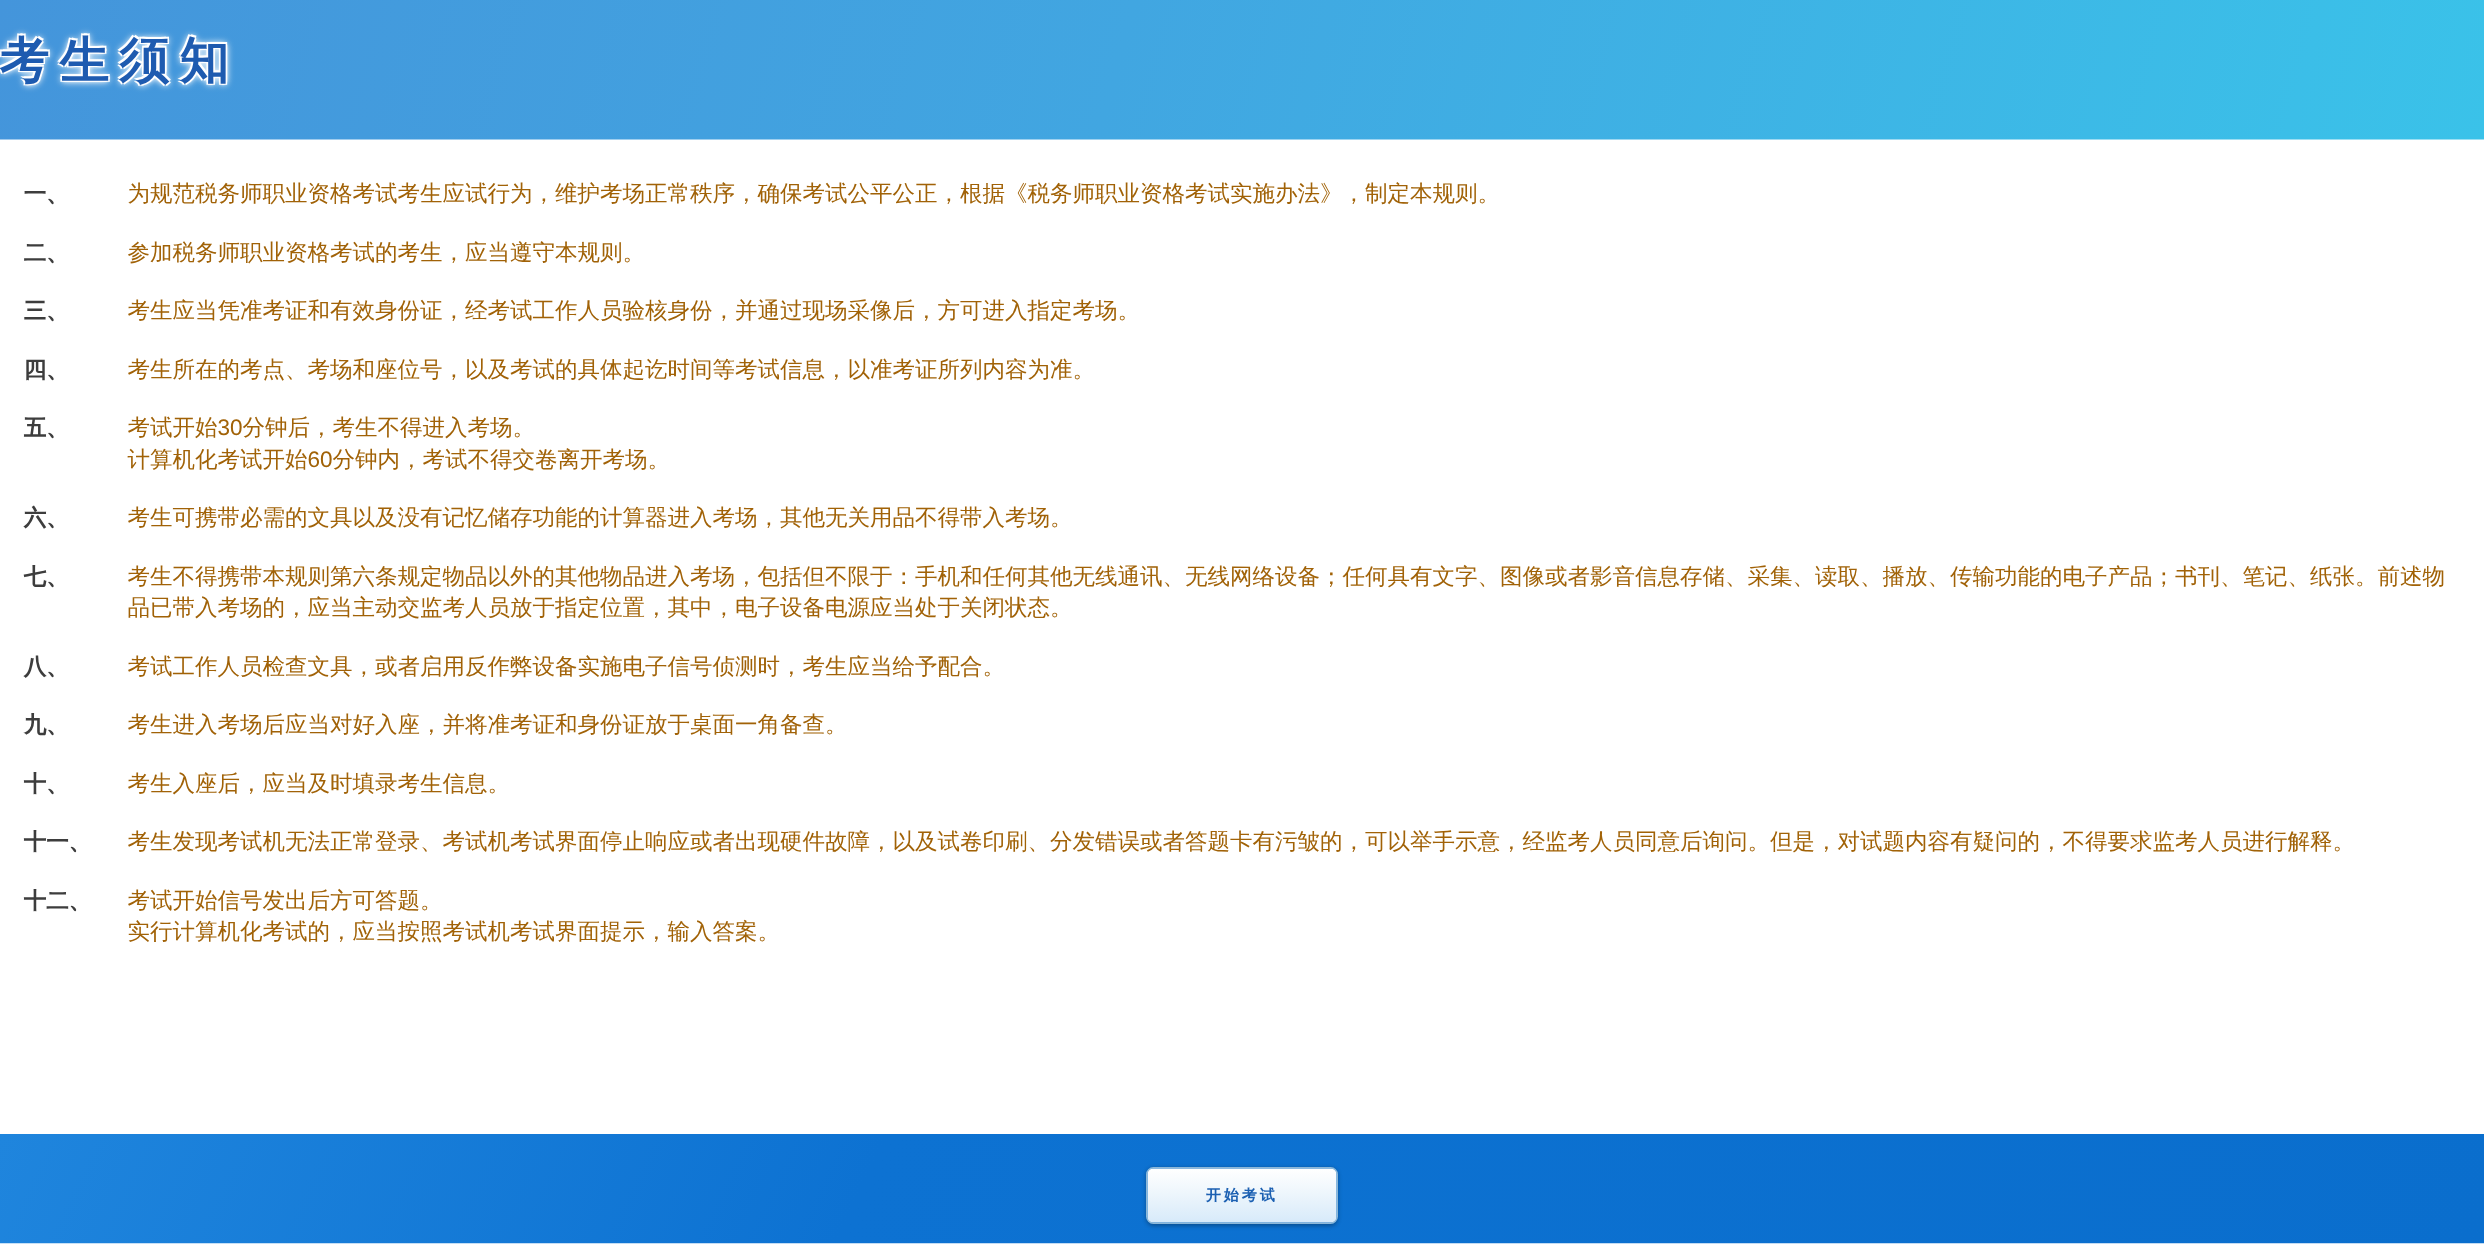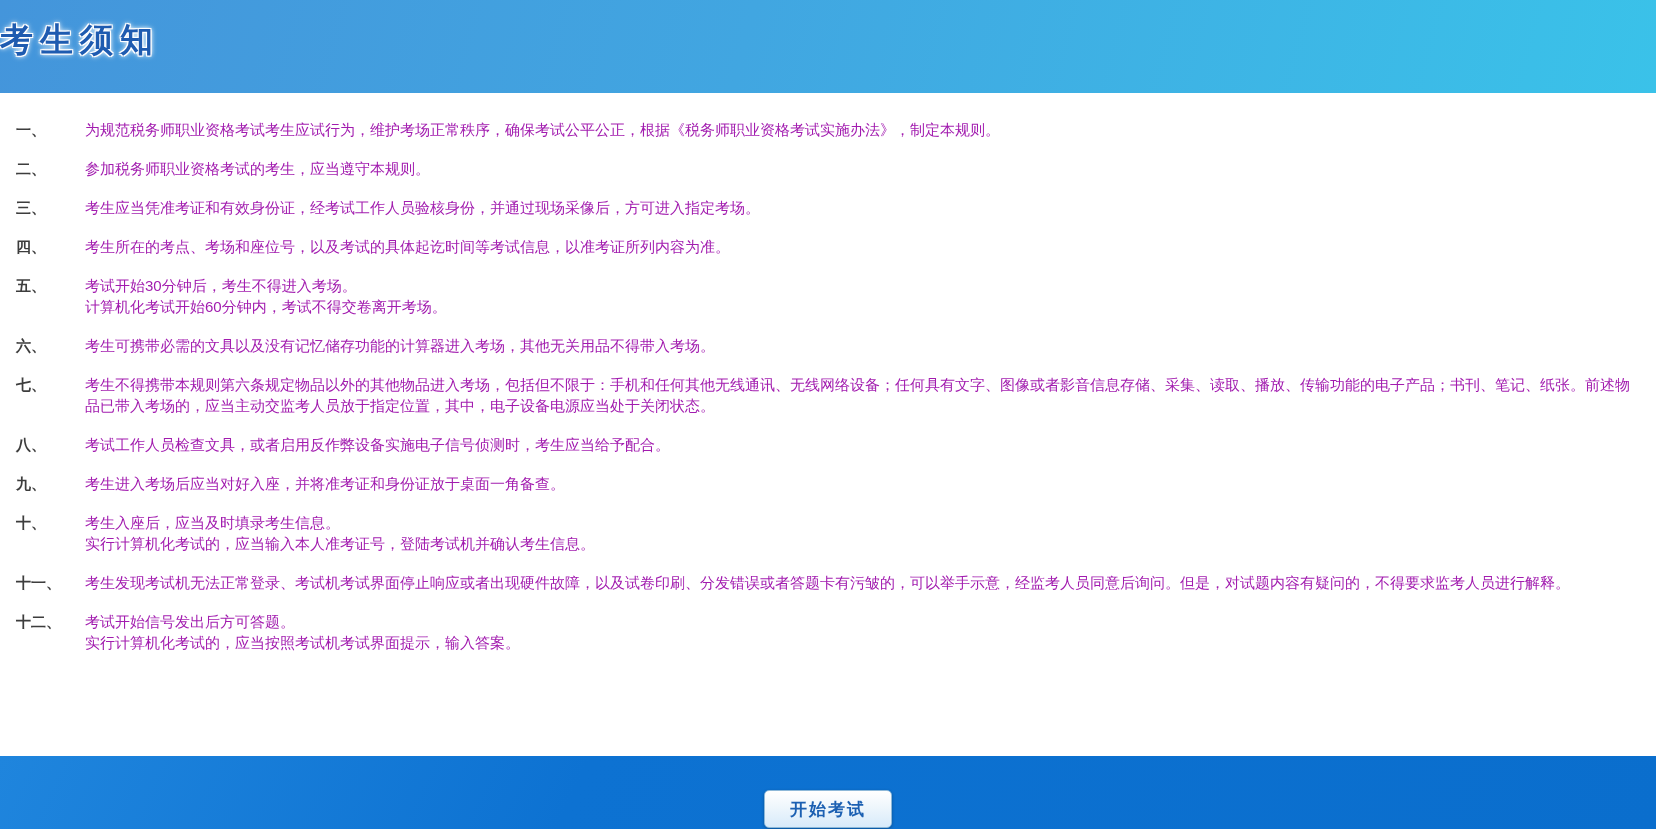--- a/index.html
+++ b/index.html
@@ -42,21 +42,21 @@
     flex: 0 0 69px;
     font-size: 15px;
     font-weight: bold;
     line-height: 21px;
     color: #3d3d3d;
   }
   .item-text {
     flex: 1;
     font-size: 15px;
     line-height: 21px;
-    color: #a21caf;
+    color: #a16207;
   }
   .footer {
     position: absolute;
     left: 0;
     bottom: 0;
     width: 100%;
     height: 73px;
     box-sizing: border-box;
     padding-top: 22px;
     background: linear-gradient(115deg, #1f85dd 0%, #0d72d2 35%, #0a6ecd 100%);
@@ -65,26 +65,25 @@
     align-items: flex-start;
   }
   .start-btn {
     width: 128px;
     height: 38px;
     border: 1px solid #8db8d8;
     border-radius: 5px;
     background: linear-gradient(to bottom, #ffffff 0%, #eef6fc 45%, #d7eafa 100%);
     color: #1c60b2;
     font-family: "Liberation Sans", "DejaVu Sans", sans-serif;
-    font-size: 17px;
+    font-size: 10px;
     font-weight: bold;
     letter-spacing: 2px;
     box-shadow: 0 1px 3px rgba(0,0,0,0.3);
     cursor: pointer;
-    margin-top: 12px;
   }
 </style>
 </head>
 <body>
 
 <div class="header">
   <div class="page-title">考生须知</div>
 </div>
 
 <div class="content">
@@ -150,21 +149,20 @@
     <div class="item-num">九、</div>
     <div class="item-text">
           <div class="notice-line">考生进入考场后应当对好入座，并将准考证和身份证放于桌面一角备查。</div>
         </div>
   </div>
 
   <div class="notice-item">
     <div class="item-num">十、</div>
     <div class="item-text">
           <div class="notice-line">考生入座后，应当及时填录考生信息。</div>
-          <div class="notice-line">实行计算机化考试的，应当输入本人准考证号，登陆考试机并确认考生信息。</div>
         </div>
   </div>
 
   <div class="notice-item">
     <div class="item-num">十一、</div>
     <div class="item-text">
           <div class="notice-line">考生发现考试机无法正常登录、考试机考试界面停止响应或者出现硬件故障，以及试卷印刷、分发错误或者答题卡有污皱的，可以举手示意，经监考人员同意后询问。但是，对试题内容有疑问的，不得要求监考人员进行解释。</div>
         </div>
   </div>
 

